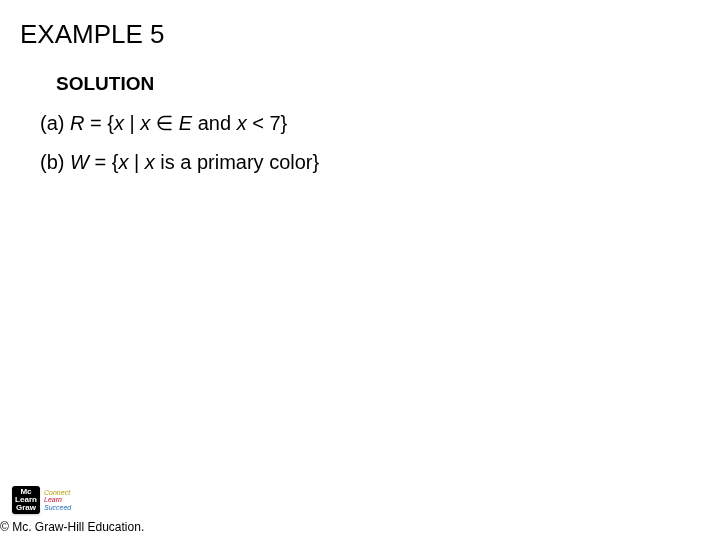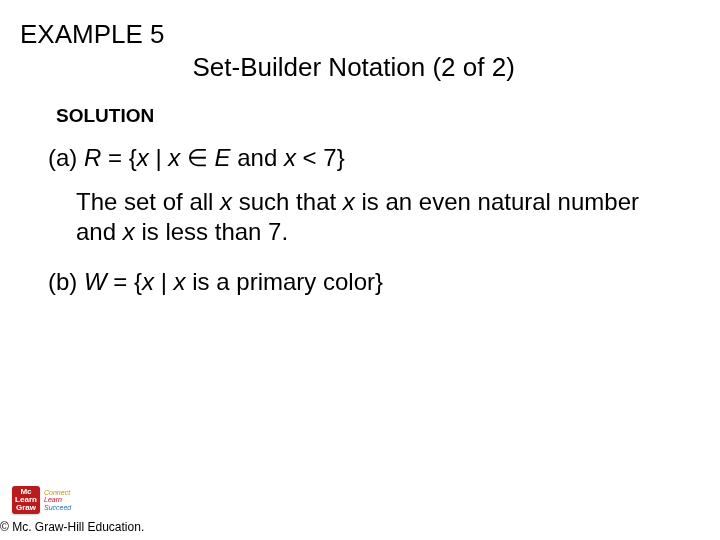--- a/index.html
+++ b/index.html
@@ -37,23 +37,23 @@
     font-weight: normal;
     line-height: 1.25;
   }
   .solution-label {
     font-size: 19px;
     font-weight: bold;
     margin-left: 36px;
     margin-bottom: 16px;
   }
   .body-text {
-    font-size: 24px;
+    font-size: 20px;
     line-height: 1.25;
-    margin-left: 28px;
+    margin-left: 20px;
     margin-right: 30px;
   }
   .part-line {
     margin-bottom: 14px;
   }
   .explanation {
     margin-left: 28px;
     margin-bottom: 20px;
   }
   .ital { font-style: italic; }
@@ -80,21 +80,21 @@
     position: absolute;
     left: 12px;
     bottom: 20px;
     display: flex;
     align-items: center;
     gap: 4px;
   }
   .logo-box {
     width: 28px;
     height: 28px;
-    background: #b91c1c;
+    background: #000000;
     border-radius: 3px;
     display: flex;
     flex-direction: column;
     align-items: center;
     justify-content: center;
     color: #fff;
     font-size: 8px;
     font-weight: bold;
     line-height: 1;
     box-shadow: 0 1px 2px rgba(0,0,0,0.2);
@@ -114,35 +114,31 @@
 </style>
 </head>
 <body>
 
 <div class="slide">
 
   <div class="header">
     <div class="example-label">EXAMPLE 5</div>
     <div class="title">
       <br>
-      <span>Set-Builder Notation (2 of 2)</span>
     </div>
   </div>
 
   <div class="solution-label">SOLUTION</div>
 
   <div class="body-text">
 
     <div class="part-line">
       <span>(a) </span><span class="ital">R</span><span> = {</span><span class="ital">x</span><span> | </span><span class="ital">x</span><span class="sym"> ∈ </span><span class="ital">E</span><span> and </span><span class="ital">x</span><span class="sym"> &lt; 7}</span>
     </div>
 
-    <div class="explanation">
-      <span>The set of all </span><span class="ital">x</span><span> such that </span><span class="ital">x</span><span> is an even natural number and </span><span class="ital">x</span><span> is less than 7.</span>
-    </div>
 
     <div class="part-line">
       <span>(b)  </span><span class="ital">W</span><span> = {</span><span class="ital">x</span><span> | </span><span class="ital">x</span><span> is a primary color}</span>
     </div>
 
 
   </div>
 
   <div class="footer">
     <div class="logo-group">

